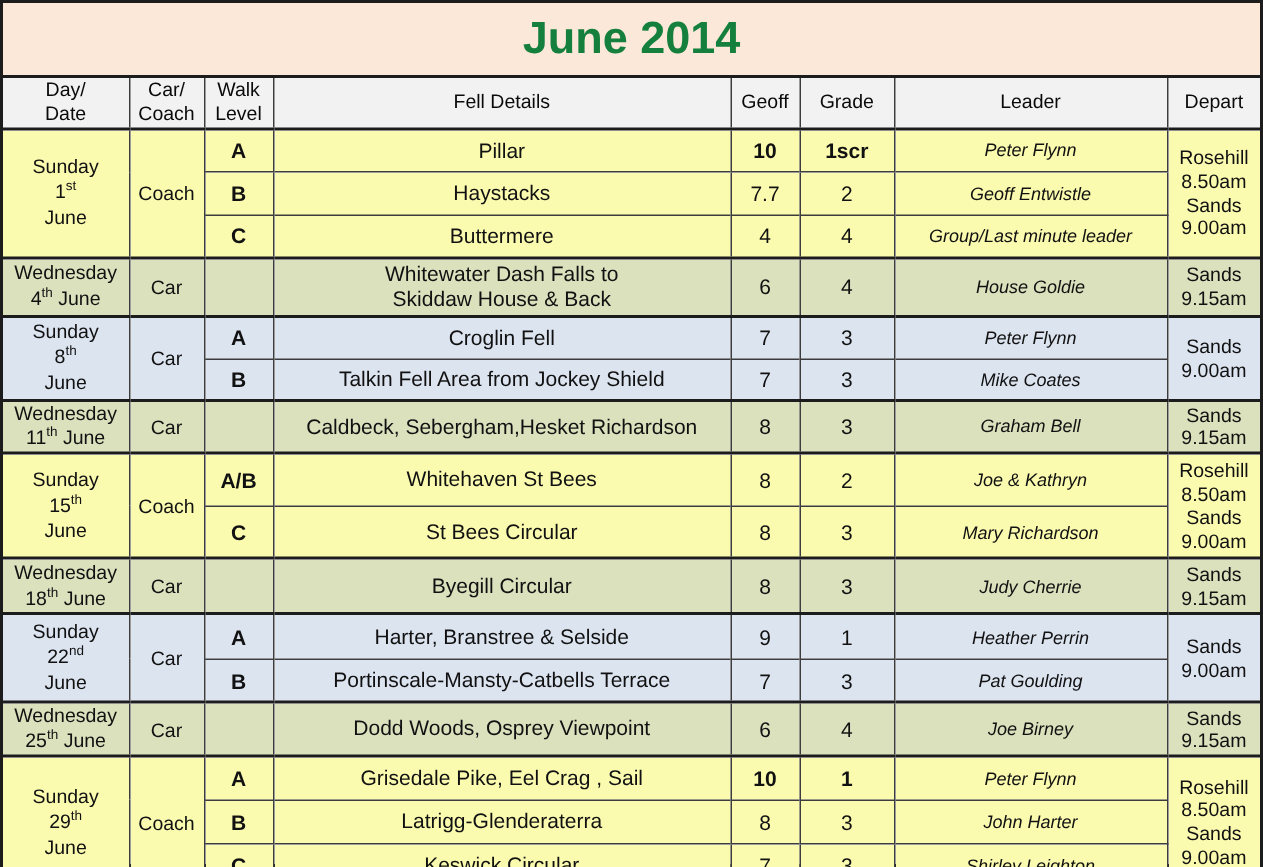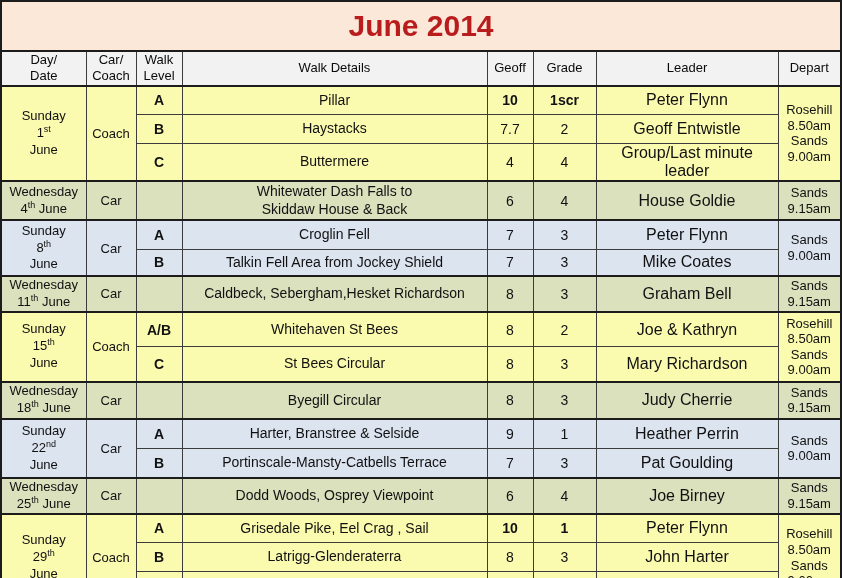--- a/index.html
+++ b/index.html
@@ -9,21 +9,21 @@
     position:relative; overflow:hidden; background:#fff;
   }
   .frame {
     width:842px; height:578px; box-sizing:border-box;
     border:2px solid #1c1c1c;
   }
   .title-bar {
     height:50px; background:#fce8d9; border-bottom:2px solid #1c1c1c;
     display:flex; align-items:center; justify-content:center; box-sizing:border-box;
   }
-  .title-bar h1 { margin:0; font-size:30px; font-weight:bold; color:#b91c1c; }
+  .title-bar h1 { margin:0; font-size:30px; font-weight:bold; color:#15803d; }
   table { border-collapse:collapse; table-layout:fixed; width:100%; }
   th, td {
     border-left:1px solid #3c3c3c; border-right:1px solid #3c3c3c;
     text-align:center; vertical-align:middle; padding:0 2px;
     overflow:hidden; box-sizing:border-box;
   }
   th:first-child, td:first-child { border-left:none;margin-left:11px; }
   th:last-child, td:last-child { border-right:none; }
   thead th {
     background:#f2f2f2; height:32px; font-weight:normal; font-size:13px;
@@ -34,21 +34,21 @@
   tr.theme-yellow > td { background:#fbfbb0; }
   tr.theme-green  > td { background:#dbe0bd; }
   tr.theme-blue   > td { background:#dce4f0; }
   td.c-date { font-size:13px; line-height:1.3; }
   td.c-date sup { font-size:9px; line-height:0; }
   td.c-transport { font-size:13px; }
   td.c-level { font-weight:bold; font-size:14px; }
   td.c-details { font-size:14px; line-height:1.25; }
   td.c-miles, td.c-grade { font-size:14px; }
   td.bold-val { font-weight:bold; }
-  td.c-leader { font-size:16px; }
+  td.c-leader { font-size:12px;font-style:italic; }
   td.c-depart { font-size:13px; line-height:1.2; }
 </style>
 </head>
 <body>
 
 <div class="page">
   <div class="frame">
     <div class="title-bar">
       <h1>June 2014</h1>
     </div>
@@ -61,21 +61,21 @@
           <col style="width:46px">
           <col style="width:63px">
         <col style="width:182px">
           <col style="width:62px">
       </colgroup>
       <thead>
         <tr>
           <th><span>Day/</span><br><span>Date</span></th>
           <th><span>Car/</span><br><span>Coach</span></th>
           <th><span>Walk</span><br><span>Level</span></th>
-          <th><span>Walk Details</span></th>
+          <th><span>Fell Details</span></th>
           <th><span>Geoff</span></th>
           <th><span>Grade</span></th>
           <th><span>Leader</span></th>
           <th><span>Depart</span></th>
         </tr>
       </thead>
       <tbody>
           <tr class="theme-yellow group-start" style="height: 29px;">
             <td class="c-date" rowspan="3">Sunday<br>1<sup>st</sup><br>June</td>
             <td class="c-transport" rowspan="3">Coach</td>

